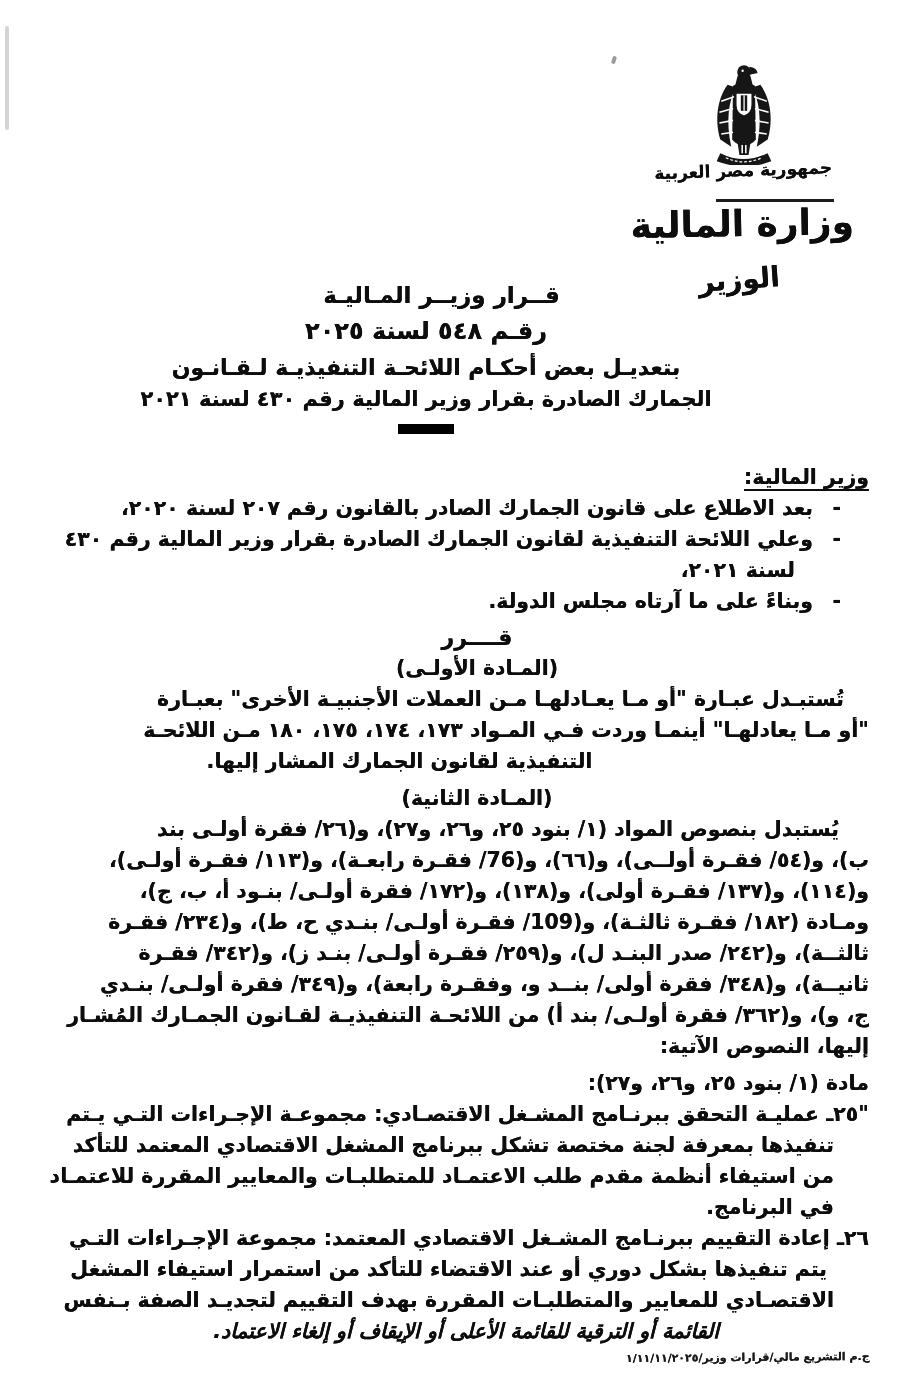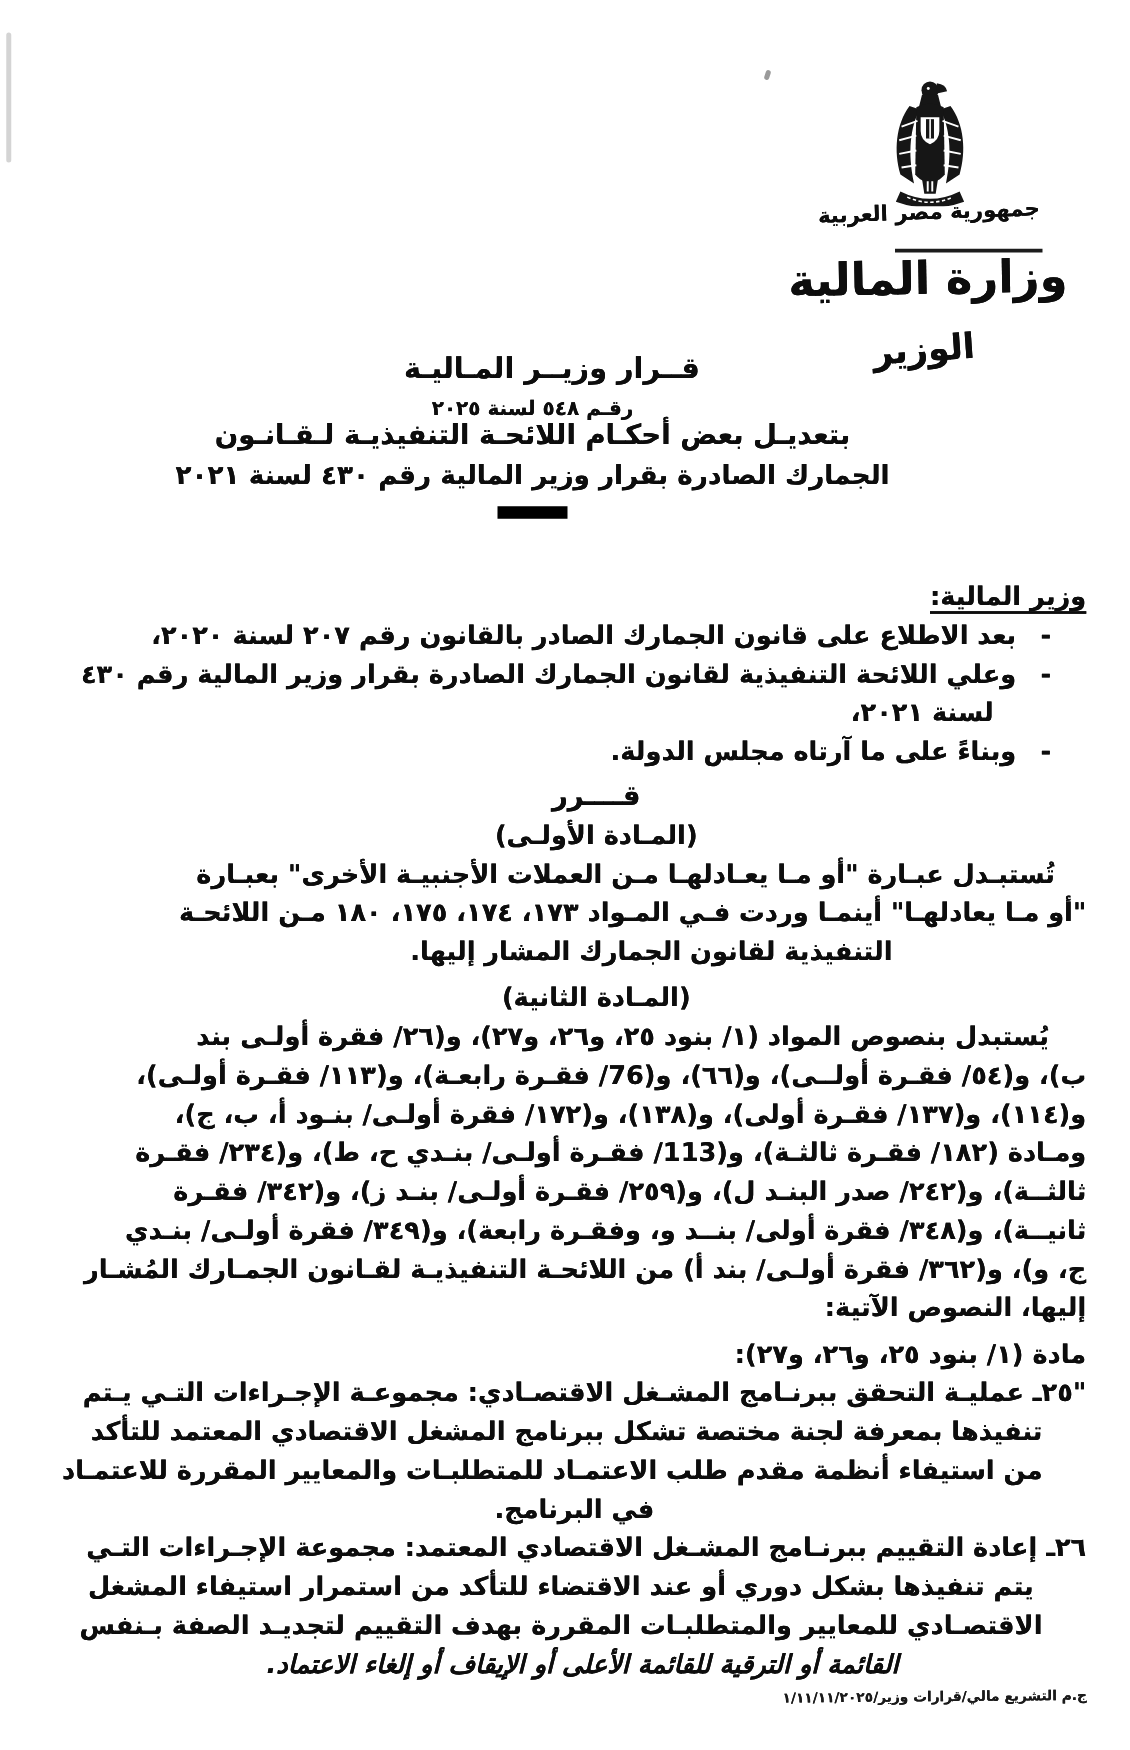--- a/index.html
+++ b/index.html
@@ -14,40 +14,40 @@
   .artifact-dot{position:absolute;left:612px;top:56px;width:4px;height:8px;background:#9a9a9a;transform:rotate(18deg);border-radius:2px;}
   
   .emblem{position:absolute;top:63px;left:703px;}
   .h-country{position:absolute;top:160px;right:72px;width:162px;text-align:center;font-size:17px;white-space:nowrap;transform:rotate(-2deg);}
   .h-rule{position:absolute;top:199px;right:70px;width:118px;height:3px;background:#1c1c1c;}
   .h-ministry{position:absolute;top:203px;right:50px;width:214px;text-align:center;font-size:36px;white-space:nowrap;transform:rotate(-1deg);}
   .h-minister{position:absolute;top:263px;right:100px;width:130px;text-align:center;font-size:28px;white-space:nowrap;transform:rotate(-4deg);}
   
   .title{position:absolute;top:282px;left:0;width:852px;text-align:center;}
   .t1{font-size:23px;margin-bottom:9px;white-space:nowrap;padding-left:31px;}
-  .t2{font-size:16px;letter-spacing:.5px;white-space:nowrap;}
+  .t2{font-size:24px;margin-bottom:10px;letter-spacing:.5px;white-space:nowrap;}
   .t3{font-size:22px;margin-bottom:7px;white-space:nowrap;}
   .t4{font-size:21px;white-space:nowrap;}
   .bar{width:56px;height:10px;background:#000;margin:13px auto 0;}
   
   .body{position:absolute;top:462px;right:35px;width:784px;font-size:20.5px;line-height:31px;text-align:right;}
   .ln{white-space:nowrap;}
   .ph{text-decoration:underline;text-decoration-thickness:2px;text-underline-offset:5px;}
   .bullet{position:relative;padding-right:56px;}
   .mk{position:absolute;right:28px;top:0;}
   .ind18{padding-right:18px;}
   .center{text-align:center;}
   .qr{font-size:22px;margin-top:5px;}
   .mt6{margin-top:6px;}
   .fi25{padding-right:25px;}
   .fi30{padding-right:30px;}
-  .ci35{padding-right:35px;text-align:center;}
+  .ci35{padding-right:35px;}
   .ci42{padding-right:42px;}
   .ci150{padding-right:150px;font-style:italic;}
-  .ci155{padding-right:155px;}
+  .ci155{padding-right:155px;text-align:center;}
   
   .footer{position:absolute;top:1351px;right:34px;font-size:11px;white-space:nowrap;transform:rotate(-.5deg);color:#1a1a1a;}
 </style>
 </head>
 <body>
 
 <div class="page">
 
   <div class="artifact-line"></div>
   <div class="artifact-dot"></div>
@@ -120,21 +120,21 @@
 
     <div class="ln fi25">تُستبـدل عبـارة "أو مـا يعـادلهـا مـن العملات الأجنبيـة الأخرى" بعبـارة</div>
     <div class="ln">"أو مـا يعادلهـا" أينمـا وردت فـي المـواد ١٧٣، ١٧٤، ١٧٥، ١٨٠ مـن اللائحـة</div>
     <div class="ln ci155">التنفيذية لقانون الجمارك المشار إليها.</div>
 
     <div class="ln center mt6">(المـادة الثانية)</div>
 
     <div class="ln fi30">يُستبدل بنصوص المواد (١/ بنود ٢٥، و٢٦، و٢٧)، و(٢٦/ فقرة أولـى بند</div>
     <div class="ln">ب)، و(٥٤/ فقـرة أولــى)، و(٦٦)، و(76/ فقـرة رابعـة)، و(١١٣/ فقـرة أولـى)،</div>
     <div class="ln">و(١١٤)، و(١٣٧/ فقـرة أولى)، و(١٣٨)، و(١٧٢/ فقرة أولـى/ بنـود أ، ب، ج)،</div>
-    <div class="ln">ومـادة (١٨٢/ فقـرة ثالثـة)، و(113/ فقـرة أولـى/ بنـدي ح، ط)، و(٢٣٤/ فقـرة</div>
+    <div class="ln">ومـادة (١٨٢/ فقـرة ثالثـة)، و(109/ فقـرة أولـى/ بنـدي ح، ط)، و(٢٣٤/ فقـرة</div>
     <div class="ln">ثالثــة)، و(٢٤٢/ صدر البنـد ل)، و(٢٥٩/ فقـرة أولـى/ بنـد ز)، و(٣٤٢/ فقـرة</div>
     <div class="ln">ثانيــة)، و(٣٤٨/ فقرة أولى/ بنــد و، وفقـرة رابعة)، و(٣٤٩/ فقرة أولـى/ بنـدي</div>
     <div class="ln">ج، و)، و(٣٦٢/ فقرة أولـى/ بند أ) من اللائحـة التنفيذيـة لقـانون الجمـارك المُشـار</div>
     <div class="ln">إليها، النصوص الآتية:</div>
 
     <div class="ln mt6">مادة (١/ بنود ٢٥، و٢٦، و٢٧):</div>
 
     <div class="ln">"٢٥ـ عمليـة التحقق ببرنـامج المشـغل الاقتصـادي: مجموعـة الإجـراءات التـي يـتم</div>
     <div class="ln ci35">تنفيذها بمعرفة لجنة مختصة تشكل ببرنامج المشغل الاقتصادي المعتمد للتأكد</div>
     <div class="ln ci35">من استيفاء أنظمة مقدم طلب الاعتمـاد للمتطلبـات والمعايير المقررة للاعتمـاد</div>

